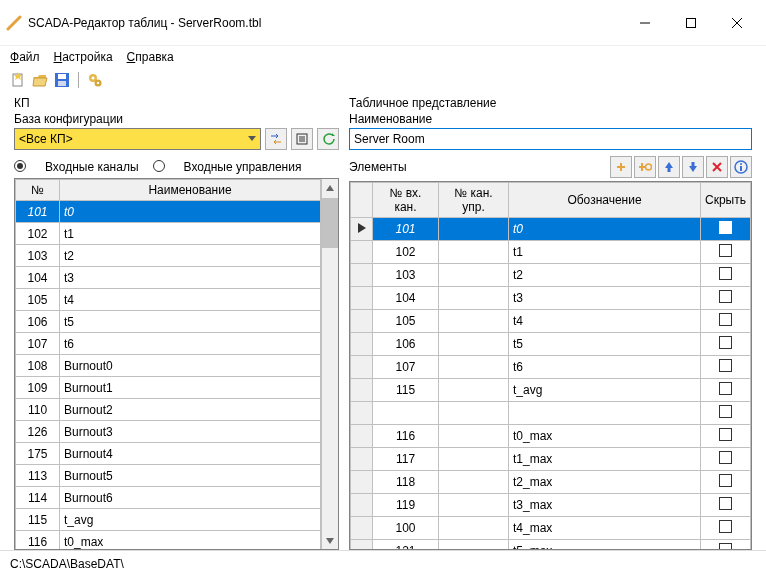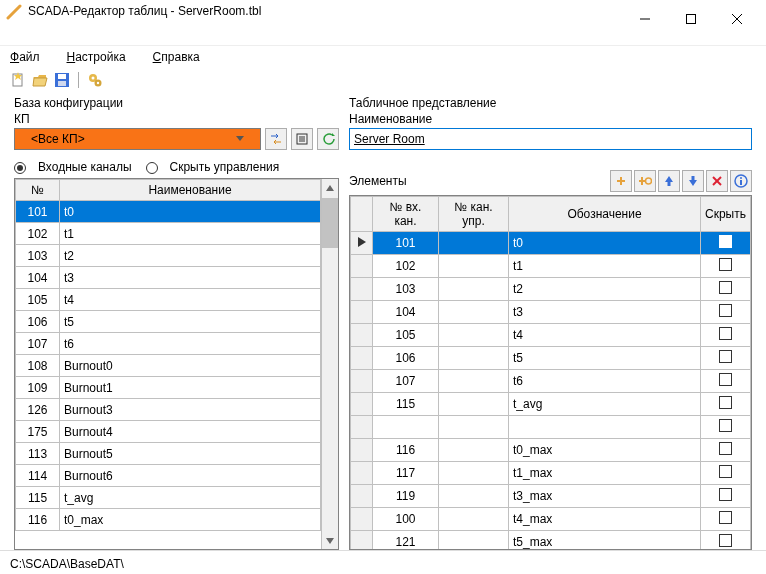--- a/index.html
+++ b/index.html
@@ -1,55 +1,55 @@
 <!DOCTYPE html>
 <html><head>
 <meta charset="utf-8">
 <style>
   * { box-sizing: border-box; font-family: 'Segoe UI', Tahoma, sans-serif; }
   body { margin:0; background:#fff; width:766px; height:574px; overflow:hidden; font-size:12px; color:#000; }
-  .titlebar { display:flex; height:46px; padding:4px 6px; border-bottom:1px solid #eee; }
+  .titlebar { display:flex; align-items:center; height:46px; padding:12px 6px; border-bottom:1px solid #eee; }
   .titlebar .ticon { width:16px; height:16px; margin-right:6px; }
   .titlebar .title { flex:1; font-size:12px; }
   .winbtns { display:flex; }
   .winbtn { width:46px; height:30px; display:flex; align-items:center; justify-content:center; font-size:12px; }
-  .menubar { display:flex; padding:4px 10px; gap:27px; }
+  .menubar { display:flex; padding:4px 10px; gap:14px; }
   .menubar span { cursor:default; }
   .menubar span u { text-decoration:underline; }
   .toolbar { display:flex; align-items:center; gap:6px; padding:4px 10px; }
   .tb-icon { width:16px; height:16px; display:flex; align-items:center; justify-content:center; }
   .sep { display:inline-block; width:1px; height:16px; background:#aaa; margin:0 2px; }
   .content { display:flex; gap:10px; padding:4px 14px 0 14px; height:458px; }
   .panel { background:#fff; display:flex; flex-direction:column; }
   .panel.left { width:325px; }
   .panel.right { flex:1; }
   .gtitle { font-size:12px; padding:0 0 2px 0; }
   .kprow { display:flex; align-items:center; gap:4px; margin-bottom:6px; }
-  .kpsel { flex:1; height:22px; border:1px solid #7a7a7a; background:#f97316; padding:0 16px; display:flex; align-items:center; justify-content:space-between; }
+  .kpsel { flex:1; height:22px; border:1px solid #7a7a7a; background:#fde047; padding:0 4px; display:flex; align-items:center; justify-content:space-between; }
   .kpsel svg { flex-shrink:0; }
   .sqbtn { width:22px; height:22px; border:1px solid #adadad; background:#f0f0f0; display:flex; align-items:center; justify-content:center; }
   .radios { display:flex; align-items:center; gap:14px; margin:4px 0 4px 0; }
-  .radio { display:flex; align-items:flex-end; gap:12px; cursor:default; }
+  .radio { display:flex; align-items:flex-start; gap:19px; cursor:default; }
   .radio .dot { width:12px; height:12px; border:1px solid #333; border-radius:50%; display:flex; align-items:center; justify-content:center; }
   .radio.sel .dot::after { content:""; width:6px; height:6px; background:#333; border-radius:50%; }
   .tablewrap { border:1px solid #828282; flex:1; overflow:hidden; position:relative; display:flex; }
   .tinner { flex:1; overflow-y:auto; background:#fff; }
   table { border-collapse:collapse; width:100%; }
   th { background:#f0f0f0; border:1px solid #c0c0c0; font-weight:normal; padding:3px 4px; font-size:12px; position:sticky; top:0; }
   td { border:1px solid #c0c0c0; padding:3px 4px; font-size:12px; height:22px; }
-  tr.sel td { background:#0078d7; color:#fff; }
+  tr.sel td { background:#0078d7; color:#fff;font-style:italic; }
   .left th:first-child, .left td:first-child { width:44px; text-align:center; }
   .right th.rowhdr, .right td.rowhdr { width:22px; background:#f0f0f0; text-align:center; padding:0; }
   .right tr.sel td.rowhdr { background:#f0f0f0; color:#000; }
   .right th.incol, .right td.incol { width:66px; text-align:center; }
   .right th.ctlcol, .right td.ctlcol { width:70px; text-align:center; }
   .right th.hidecol, .right td.hidecol { width:48px; text-align:center; }
   .chk { width:13px; height:13px; border:1px solid #333; display:inline-block; background:#fff; }
   tr.sel .chk { border-color:#fff; }
-  .nameinput { border:1px solid #0078d7; height:22px; padding:0 4px; margin-bottom:20px; display:flex; align-items:center;text-decoration:underline; }
+  .nameinput { border:1px solid #0078d7; height:22px; padding:0 4px; margin-bottom:6px; display:flex; align-items:center; }
   .elemhdr { display:flex; align-items:center; justify-content:space-between; margin-bottom:3px; }
   .elbtns { display:flex; gap:2px; }
   .status { border-top:1px solid #ddd; padding:6px 10px; font-size:12px; }
   
   .sbar { width:17px; background:#f0f0f0; border-left:1px solid #c0c0c0; display:flex; flex-direction:column; }
   .sbar .arrow { height:17px; display:flex; align-items:center; justify-content:center; }
   .sbar .thumb { background:#c2c2c2; }
 </style>
 </head>
 <body>
@@ -114,22 +114,22 @@
         <circle cx="6" cy="6" r="1.5" fill="#fff"></circle>
         <circle cx="11" cy="11" r="3.5" fill="#d4a53a"></circle>
         <circle cx="11" cy="11" r="1.2" fill="#fff"></circle>
       </svg>
     </span>
 </div>
 
 <div class="content">
 
   <div class="panel left">
+    <div class="gtitle">КП</div>
     <div class="gtitle">База конфигурации</div>
-    <div class="gtitle">КП</div>
     <div class="kprow">
       <div class="kpsel">
         <span>&lt;Все КП&gt;</span>
         <svg width="8" height="6">
             <polygon points="0,0 8,0 4,5" fill="#555"></polygon>
           </svg>
       </div>
       <div class="sqbtn">
           <svg width="14" height="14">
             <path d="M2 4h7M7 2l2 2-2 2" stroke="#2a60c8" fill="none"></path>
@@ -151,21 +151,21 @@
           </svg>
         </div>
     </div>
     <div class="radios">
       <div class="radio sel">
           <span class="dot"></span>
           <span>Входные каналы</span>
         </div>
       <div class="radio">
           <span class="dot"></span>
-          <span>Скрыть управления</span>
+          <span>Входные управления</span>
         </div>
     </div>
     <div class="tablewrap">
       <div class="tinner" id="left-table-body">
         <table>
           <thead>
               <tr>
             <th>№</th>
             <th>Наименование</th>
           </tr>
@@ -199,20 +199,24 @@
                 <td>107</td>
                 <td>t6</td>
               </tr>
               <tr>
                 <td>108</td>
                 <td>Burnout0</td>
               </tr>
               <tr>
                 <td>109</td>
                 <td>Burnout1</td>
+              </tr>
+              <tr>
+                <td>110</td>
+                <td>Burnout2</td>
               </tr>
               <tr>
                 <td>126</td>
                 <td>Burnout3</td>
               </tr>
               <tr>
                 <td>175</td>
                 <td>Burnout4</td>
               </tr>
               <tr>
@@ -387,20 +391,27 @@
               </tr>
               <tr>
                 <td class="rowhdr"></td>
                 <td class="incol">117</td>
                 <td class="ctlcol"></td>
                 <td>t1_max</td>
                 <td class="hidecol"><span class="chk"></span></td>
               </tr>
               <tr>
                 <td class="rowhdr"></td>
+                <td class="incol">118</td>
+                <td class="ctlcol"></td>
+                <td>t2_max</td>
+                <td class="hidecol"><span class="chk"></span></td>
+              </tr>
+              <tr>
+                <td class="rowhdr"></td>
                 <td class="incol">119</td>
                 <td class="ctlcol"></td>
                 <td>t3_max</td>
                 <td class="hidecol"><span class="chk"></span></td>
               </tr>
               <tr>
                 <td class="rowhdr"></td>
                 <td class="incol">100</td>
                 <td class="ctlcol"></td>
                 <td>t4_max</td>

